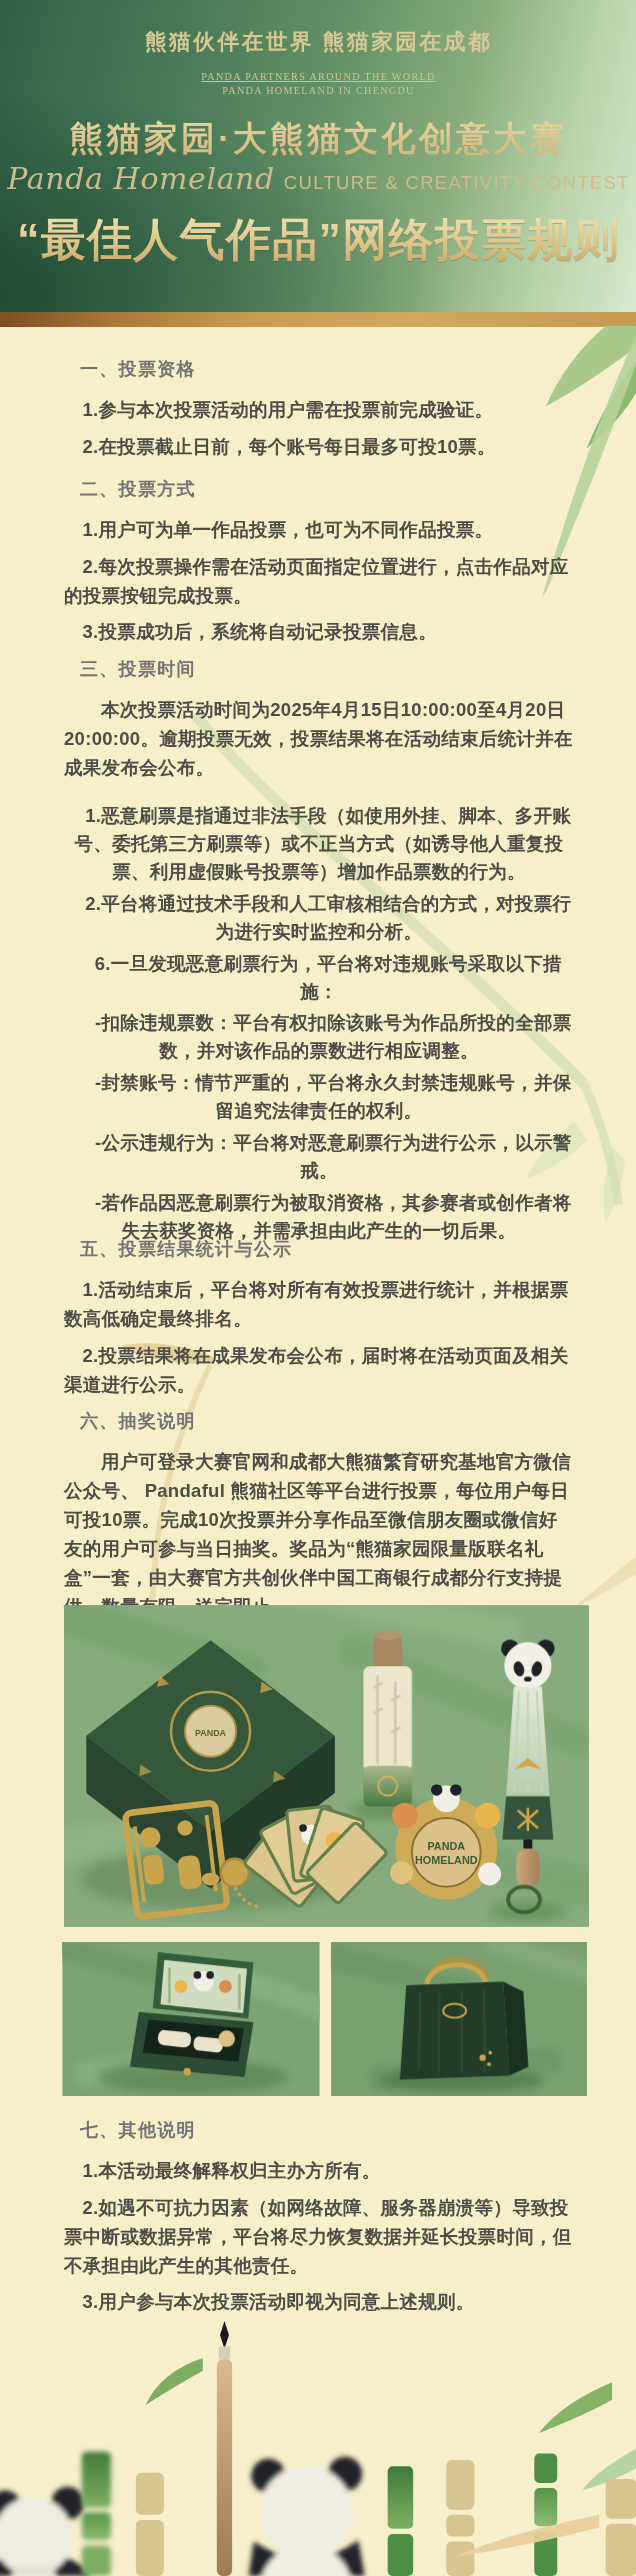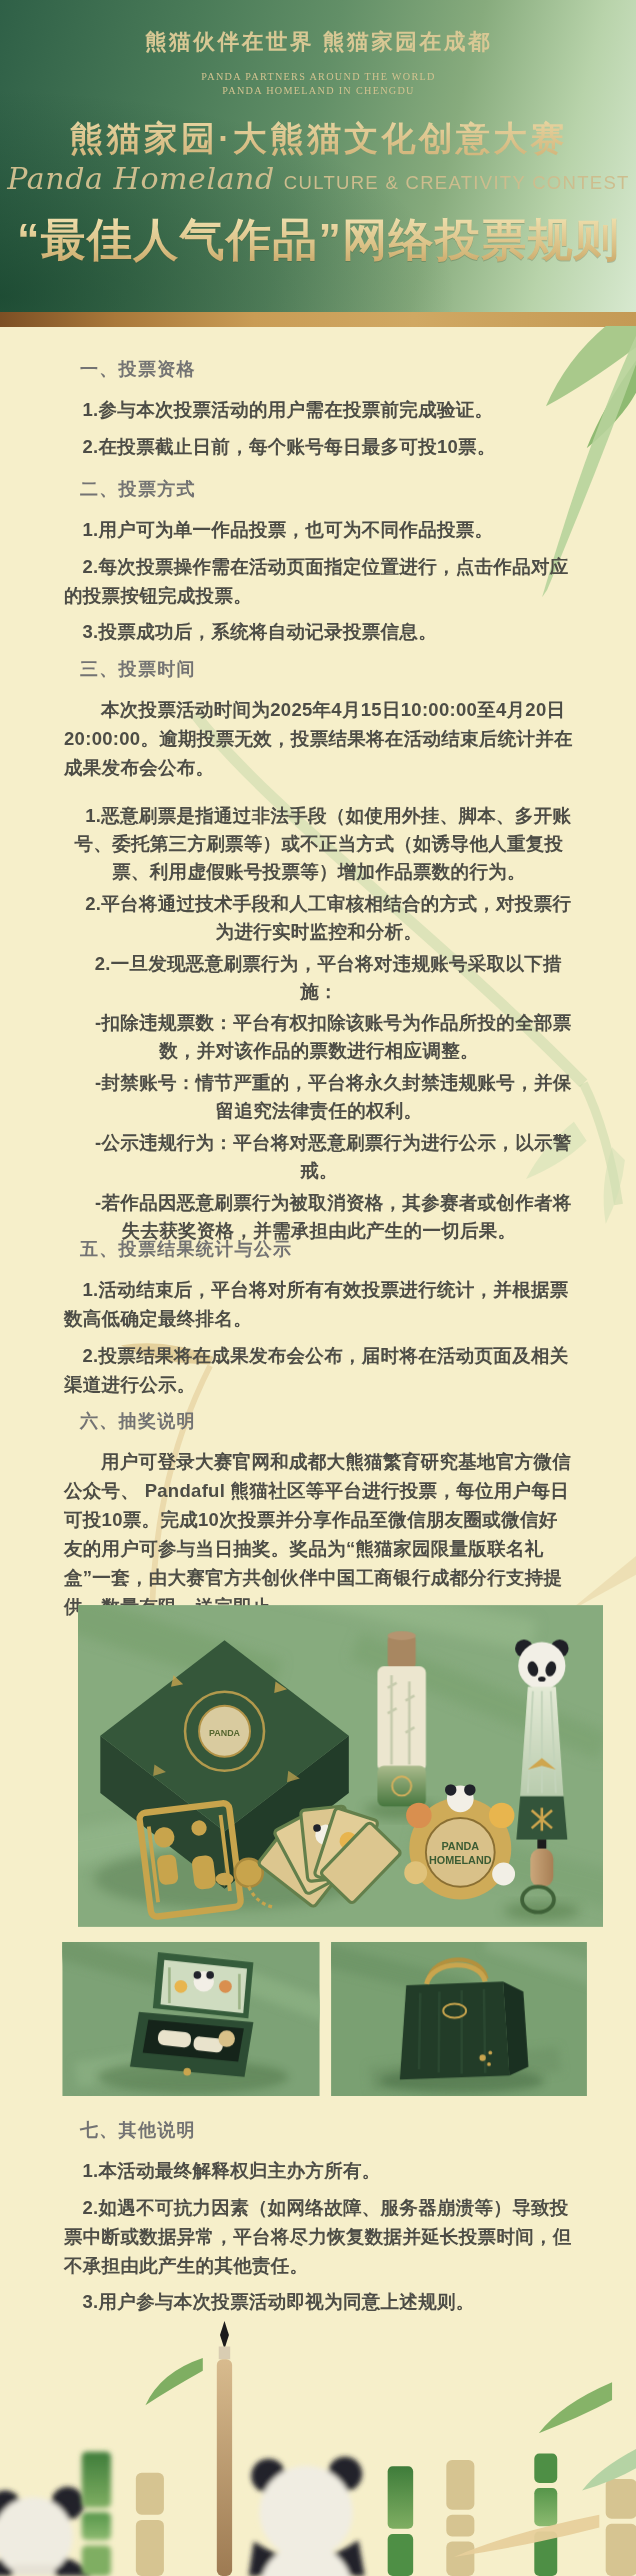--- a/index.html
+++ b/index.html
@@ -8,21 +8,21 @@
 
   
   .header{position:absolute;top:0;left:0;width:100%;height:312px;
     background:
       radial-gradient(130% 120% at 0% 95%, rgba(8,52,32,.55), rgba(8,52,32,0) 55%),
       linear-gradient(104deg,#2f6047 0%,#4a7b58 28%,#628f67 48%,#87ab7d 68%,#b8d3aa 85%,#d8e9d0 100%);}
   .gold-bar{position:absolute;top:312px;left:0;width:100%;height:14.7px;
     background:linear-gradient(90deg,#7c4f24 0%,#a9783a 18%,#c99c55 40%,#d0a863 65%,#c49a55 100%);}
   .hdr-line{position:absolute;left:0;width:100%;text-align:center;}
   .slogan-cn{top:27px;font-size:21.7px;font-weight:700;color:#d8c894;letter-spacing:2.5px;}
-  .slogan-en1{top:71px;font-size:10.2px;font-family:"Liberation Serif",serif;color:#d3c390;letter-spacing:1.3px;}
+  .slogan-en1{top:71px;font-size:10.2px;font-family:"Liberation Serif",serif;color:#d3c390;letter-spacing:1.3px;text-decoration:underline;}
   .slogan-en2{top:85px;font-size:10.2px;font-family:"Liberation Serif",serif;color:#d3c390;letter-spacing:1.3px;}
   .contest-cn{top:116px;font-size:34px;font-weight:800;letter-spacing:3.2px;
     background:linear-gradient(180deg,#e9d7a4,#cfb176);-webkit-background-clip:text;background-clip:text;color:transparent;}
   .contest-en{top:161px;font-size:18.5px;color:#cdbd8e;letter-spacing:1.3px;}
   .contest-en .script{font-family:"DejaVu Serif",serif;font-style:italic;font-size:30px;letter-spacing:0.6px;margin-right:9px;}
   .main-title{top:210px;font-size:45px;font-weight:900;letter-spacing:1.3px;
     background:linear-gradient(180deg,#efe0ae 10%,#d6ba7d 70%,#c3a164);-webkit-background-clip:text;background-clip:text;color:transparent;
     filter:drop-shadow(0 1.3px 0 rgba(60,70,45,.25));}
 
   
@@ -93,39 +93,39 @@
   </div>
 
   <div class="sec" style="top:657px">
     <h2>三、投票时间</h2>
     <p class="indent-2">本次投票活动时间为2025年4月15日10:00:00至4月20日20:00:00。逾期投票无效，投票结果将在活动结束后统计并在成果发布会公布。</p>
   </div>
 
   <div class="sec tight" style="top:802px">
     <p class="indent-1">1.恶意刷票是指通过非法手段（如使用外挂、脚本、多开账号、委托第三方刷票等）或不正当方式（如诱导他人重复投票、利用虚假账号投票等）增加作品票数的行为。</p>
     <p class="indent-1">2.平台将通过技术手段和人工审核相结合的方式，对投票行为进行实时监控和分析。</p>
-    <p class="indent-1">2.一旦发现恶意刷票行为，平台将对违规账号采取以下措施：</p>
+    <p class="indent-1">6.一旦发现恶意刷票行为，平台将对违规账号采取以下措施：</p>
     <p class="indent-d">-扣除违规票数：平台有权扣除该账号为作品所投的全部票数，并对该作品的票数进行相应调整。</p>
     <p class="indent-d">-封禁账号：情节严重的，平台将永久封禁违规账号，并保留追究法律责任的权利。</p>
     <p class="indent-d">-公示违规行为：平台将对恶意刷票行为进行公示，以示警戒。</p>
     <p class="indent-d">-若作品因恶意刷票行为被取消资格，其参赛者或创作者将失去获奖资格，并需承担由此产生的一切后果。</p>
   </div>
 
   <div class="sec" style="top:1237px">
     <h2>五、投票结果统计与公示</h2>
     <p class="indent-1">1.活动结束后，平台将对所有有效投票进行统计，并根据票数高低确定最终排名。</p>
     <p class="indent-1">2.投票结果将在成果发布会公布，届时将在活动页面及相关渠道进行公示。</p>
   </div>
 
   <div class="sec" style="top:1409px">
     <h2>六、抽奖说明</h2>
     <p class="indent-2">用户可登录大赛官网和成都大熊猫繁育研究基地官方微信公众号、 Pandaful 熊猫社区等平台进行投票，每位用户每日可投10票。完成10次投票并分享作品至微信朋友圈或微信好友的用户可参与当日抽奖。奖品为“熊猫家园限量版联名礼盒”一套，由大赛官方共创伙伴中国工商银行成都分行支持提供，数量有限，送完即止。</p>
   </div>
 
-  <div class="photo" style="top:1605px;left:78px;width:525px;height:322px">
+  <div class="photo" style="top:1605px;left:64px;width:525px;height:322px">
     <svg width="525" height="322" viewBox="0 0 824 505">
       <defs>
         <filter id="soft1" x="-30%" y="-30%" width="160%" height="160%">
             <feGaussianBlur stdDeviation="9"></feGaussianBlur>
           </filter>
         <linearGradient id="caseGreen" x1="0" y1="0" x2="0" y2="1">
           <stop offset="0" stop-color="#aabb8c"></stop>
             <stop offset="1" stop-color="#47773f"></stop>
         </linearGradient>
         <linearGradient id="paleBody" x1="0" y1="0" x2="0" y2="1">

